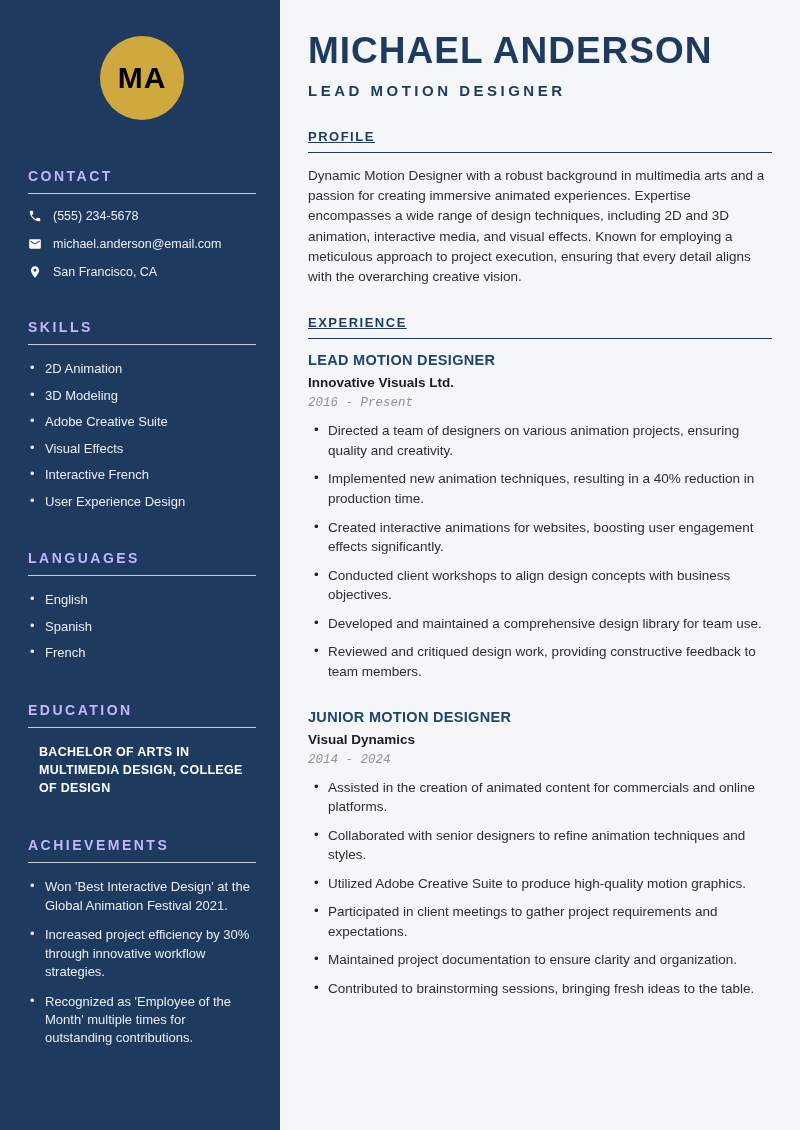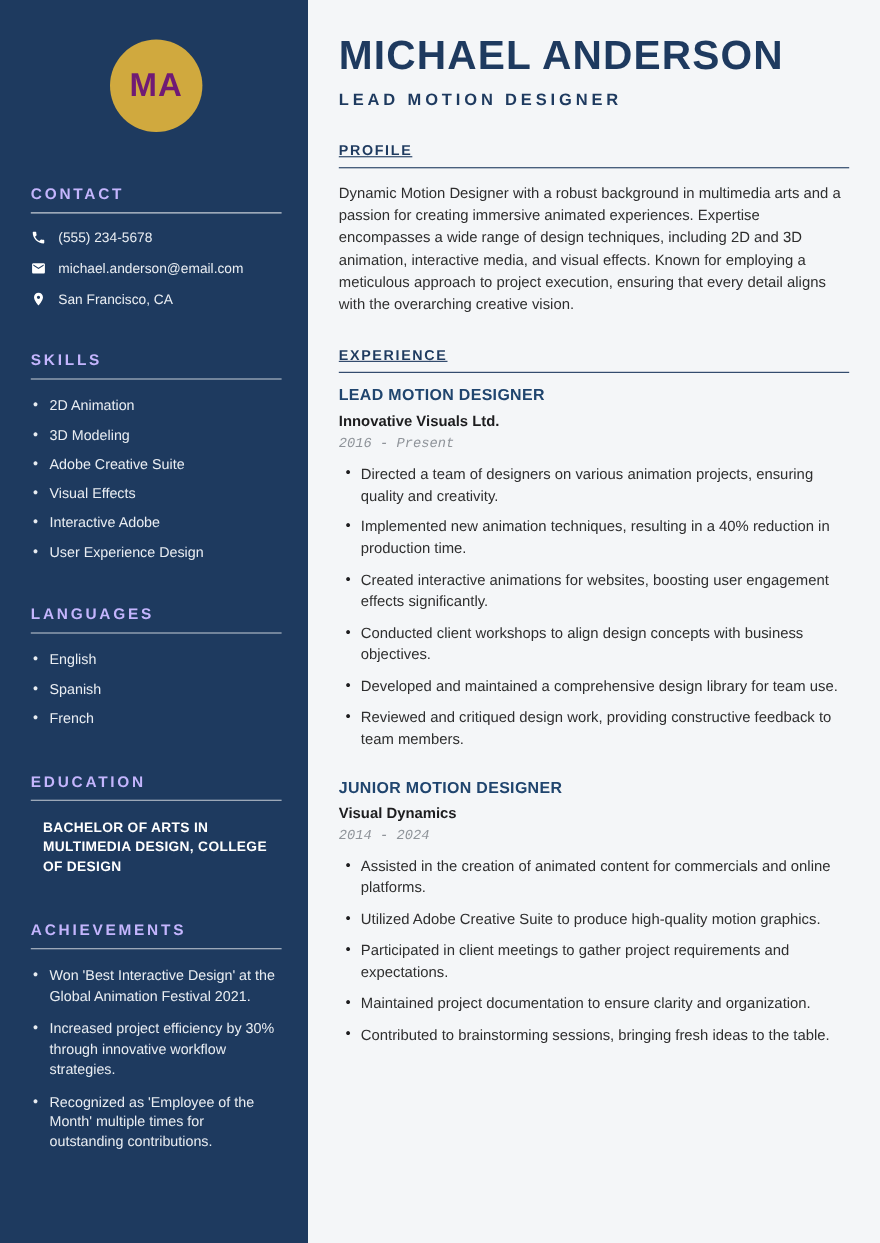--- a/index.html
+++ b/index.html
@@ -25,21 +25,21 @@
     width: 280px;
     background: var(--sidebar-bg);
     color: #e9edf2;
     padding: 36px 24px 30px 28px;
   }
   .avatar-wrap { text-align: center; margin-bottom: 48px; }
   .avatar {
     width: 84px; height: 84px;
     border-radius: 50%;
     background: var(--avatar-bg);
-    color: #701a75;
+    color: #000000;
     display: inline-flex;
     align-items: center;
     justify-content: center;
     font-size: 30px;
     font-weight: bold;
     letter-spacing: 1px;
   }
   .side-section { margin-bottom: 40px; }
   .side-heading {
     color: #c4b5fd;
@@ -201,21 +201,21 @@
   </section>
 
   <section class="side-section">
     <div class="side-heading">SKILLS</div>
     <ul class="side-list">
 
     <li>2D Animation</li>
         <li>3D Modeling</li>
         <li>Adobe Creative Suite</li>
         <li>Visual Effects</li>
-        <li>Interactive Adobe</li>
+        <li>Interactive French</li>
         <li>User Experience Design</li>
       </ul>
   </section>
 
   <section class="side-section">
     <div class="side-heading">LANGUAGES</div>
     <ul class="side-list">
 
     <li>English</li>
         <li>Spanish</li>
@@ -266,20 +266,21 @@
         </ul>
     </div>
 
     <div class="job">
       <h2 class="job-role">JUNIOR MOTION DESIGNER</h2>
       <div class="job-company">Visual Dynamics</div>
       <div class="job-dates">2014 - 2024</div>
       <ul class="job-bullets">
 
       <li>Assisted in the creation of animated content for commercials and online platforms.</li>
+          <li>Collaborated with senior designers to refine animation techniques and styles.</li>
           <li>Utilized Adobe Creative Suite to produce high-quality motion graphics.</li>
           <li>Participated in client meetings to gather project requirements and expectations.</li>
           <li>Maintained project documentation to ensure clarity and organization.</li>
           <li>Contributed to brainstorming sessions, bringing fresh ideas to the table.</li>
         </ul>
     </div>
   </section>
 </main>
 
 </body></html>

